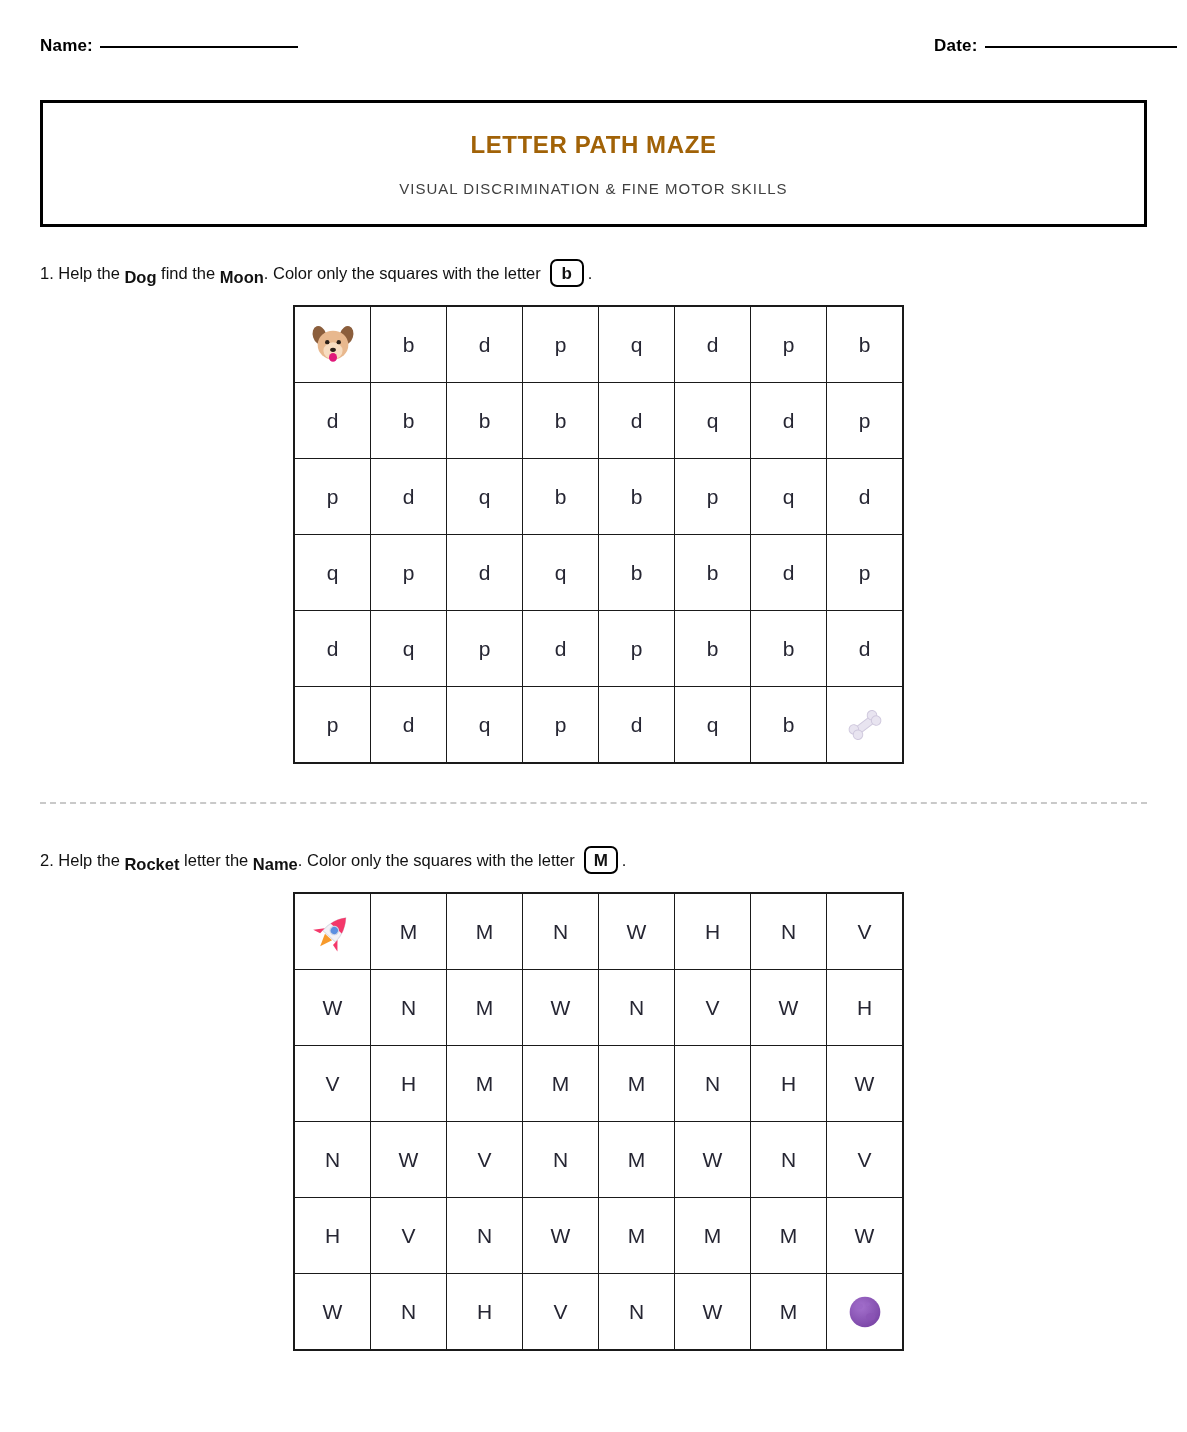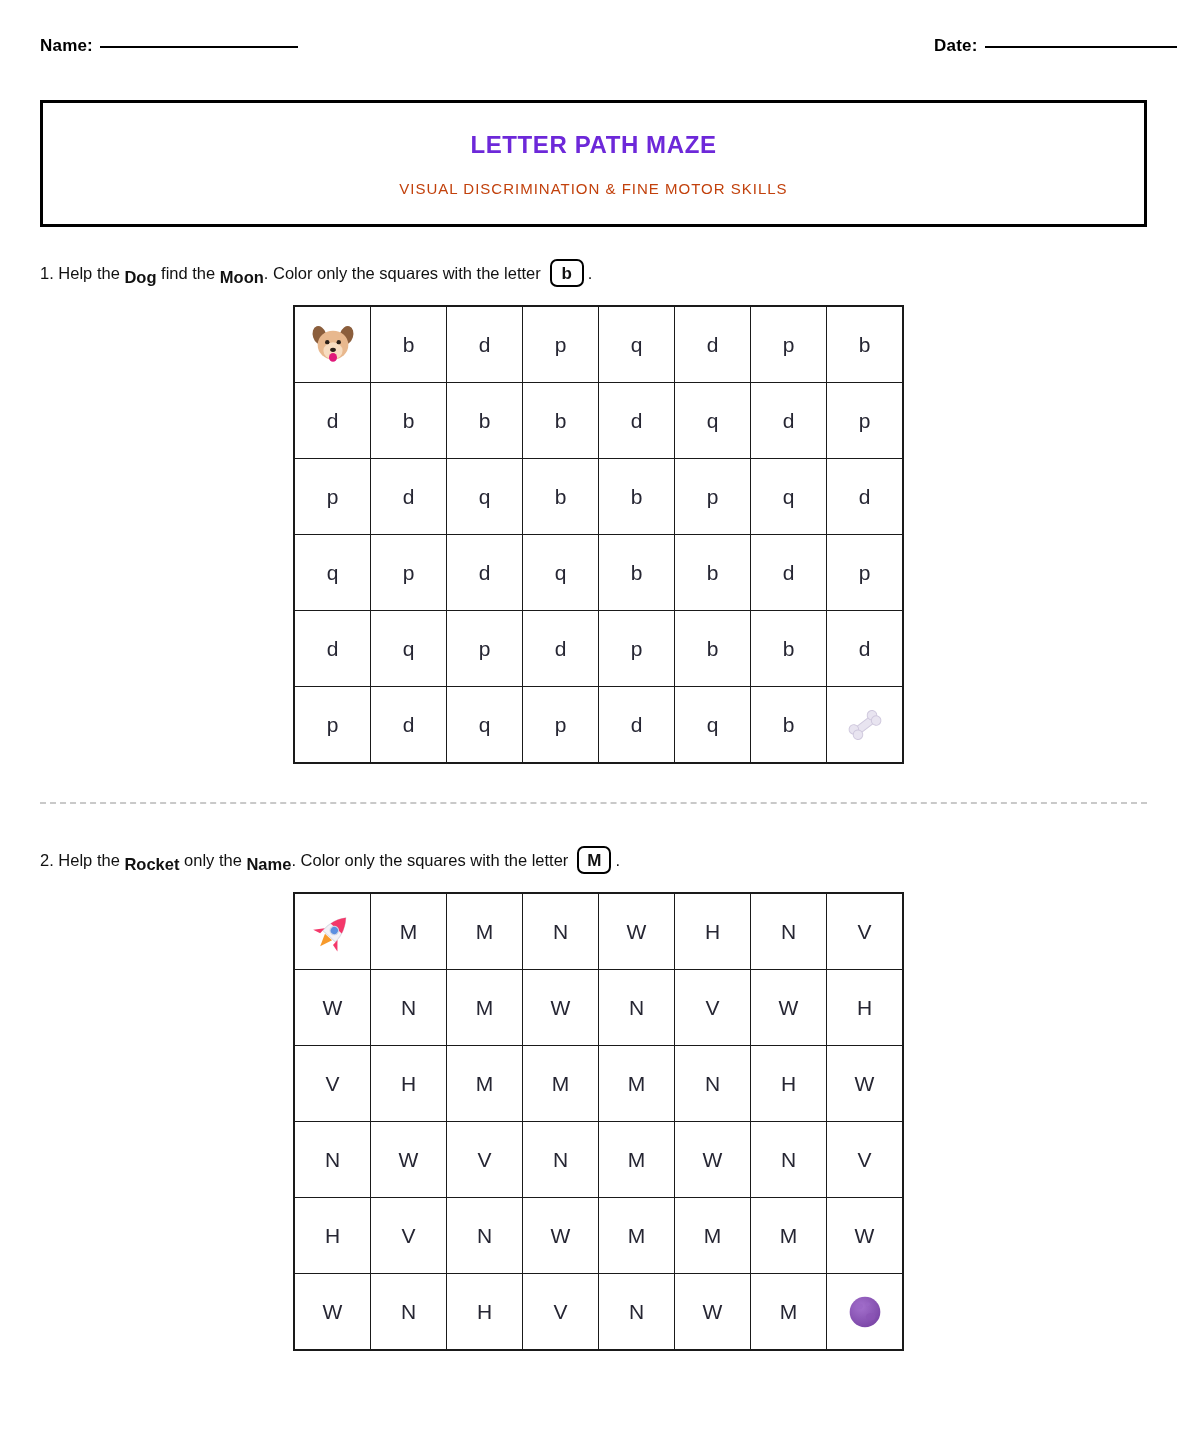--- a/index.html
+++ b/index.html
@@ -60,29 +60,29 @@
     box-sizing: border-box;
     display: flex;
     flex-direction: column;
     align-items: center;
     justify-content: center;
   }
   .title-main {
     font-size: 24px;
     font-weight: bold;
     letter-spacing: 0.6px;
-    color: #6d28d9;
+    color: #a16207;
     text-align: right;
   }
   .title-sub {
     margin-top: 21px;
     font-size: 15px;
     font-weight: normal;
     letter-spacing: 1.0px;
-    color: #c2410c;
+    color: #404040;
     text-align: center;
   }
 
   
   .puzzle { position: absolute; left: 0; width: 1187px; }
   #puzzle-1 { top: 258px; }
   #puzzle-2 { top: 845px; }
 
   .instruction {
     position: absolute;
@@ -255,21 +255,21 @@
     </svg></span></td>
         </tr>
       </tbody>
     </table>
 </div>
 
 <div class="divider"></div>
 
 <div class="puzzle" id="puzzle-2">
   <div class="instruction">
-    <span class="instr-seg">2.</span>&nbsp;<span class="instr-seg">Help the</span>&nbsp;<b>Rocket</b>&nbsp;<span class="instr-seg">only the</span>&nbsp;<b>Name</b><span class="instr-seg">. Color only the squares with the letter</span><span class="letter-chip">M</span><span class="instr-seg">.</span>
+    <span class="instr-seg">2.</span>&nbsp;<span class="instr-seg">Help the</span>&nbsp;<b>Rocket</b>&nbsp;<span class="instr-seg">letter the</span>&nbsp;<b>Name</b><span class="instr-seg">. Color only the squares with the letter</span><span class="letter-chip">M</span><span class="instr-seg">.</span>
   </div>
   <table class="grid" id="grid-2">
       <tbody>
         <tr>
           <td class="emoji"><span class="cell-icon"><svg viewBox="0 0 48 48">
       <g transform="rotate(42 24 24)">
         <path d="M24 4 C31 12 33 22 33 30 L15 30 C15 22 17 12 24 4 Z" fill="#f2f2f7" stroke="#d9d9e2" stroke-width="1"></path>
         <path d="M24 4 C28 8.5 30.5 14 31.8 19 L16.2 19 C17.5 14 20 8.5 24 4 Z" fill="#f4386a"></path>
         <circle cx="24" cy="22" r="4.4" fill="#5b8fe0" stroke="#cfd6e6" stroke-width="1.2"></circle>
         <path d="M15 27 L7 36 L15 34 Z" fill="#f4386a"></path>

